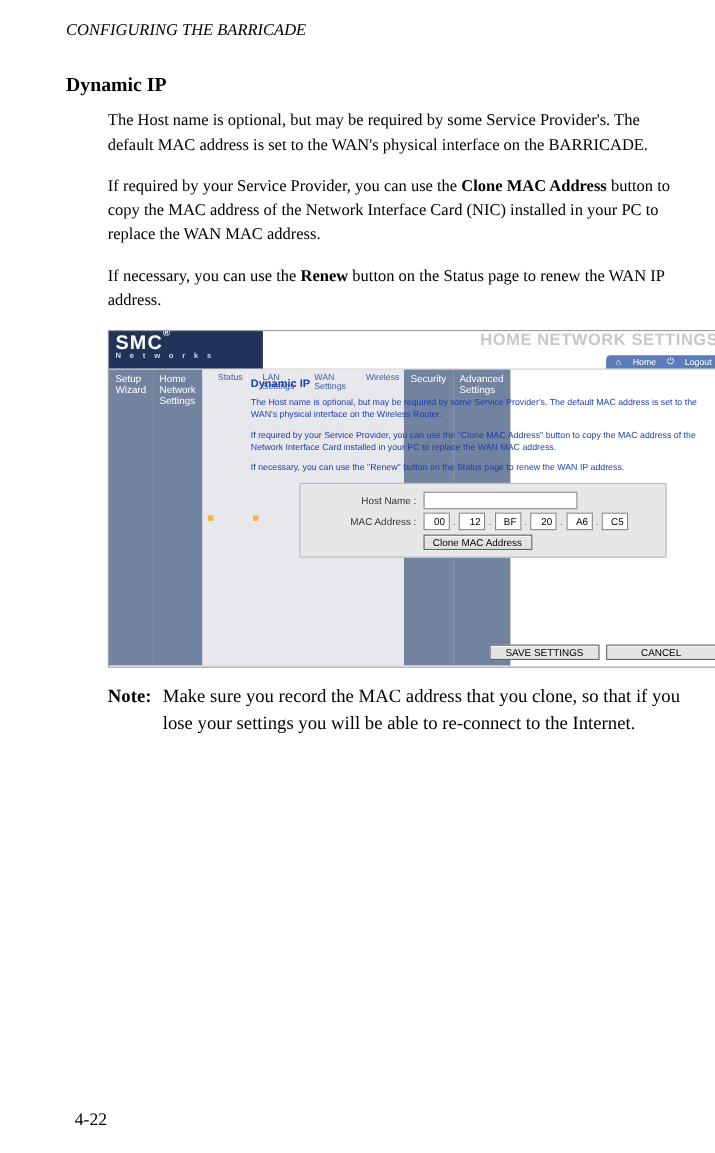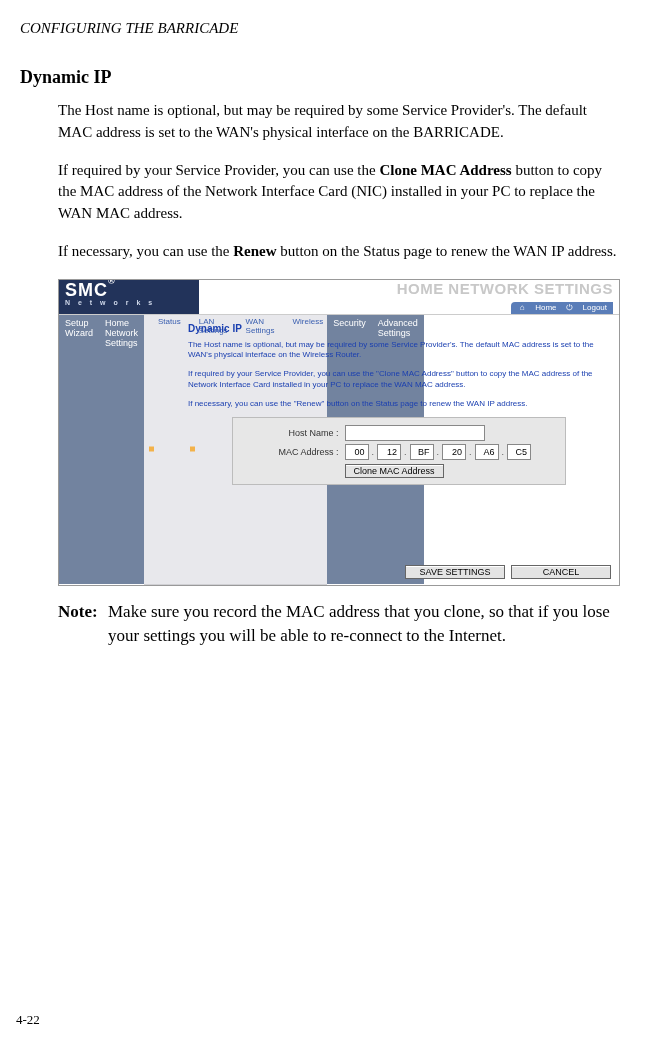--- a/index.html
+++ b/index.html
@@ -8,20 +8,21 @@
     font-family: Georgia, 'Times New Roman', serif;
     color: #000;
     width: 650px;
     background: #fff;
   }
   .page {
     padding: 20px 30px 20px 20px;
     box-sizing: border-box;
     min-height: 1048px;
     position: relative;
+    margin-left: 40px;
   }
   .running-header {
     font-style: italic;
     font-variant: small-caps;
     font-size: 15px;
     margin-bottom: 30px;
   }
   .section-title {
     font-size: 18px;
     font-weight: bold;
@@ -40,22 +41,22 @@
     display: flex;
   }
   .note-label {
     font-weight: bold;
     flex: 0 0 50px;
   }
   .note-text { flex: 1; }
   .page-num {
     position: absolute;
     bottom: 20px;
-    left: 16px;
-    font-size: 13px;
+    left: 28px;
+    font-size: 16px;
   }
 
   
   .screenshot {
     margin: 0 0 14px 38px;
     width: 560px;
     border: 1px solid #999;
     font-family: Verdana, Arial, sans-serif;
     font-size: 9px;
     background: #fff;

